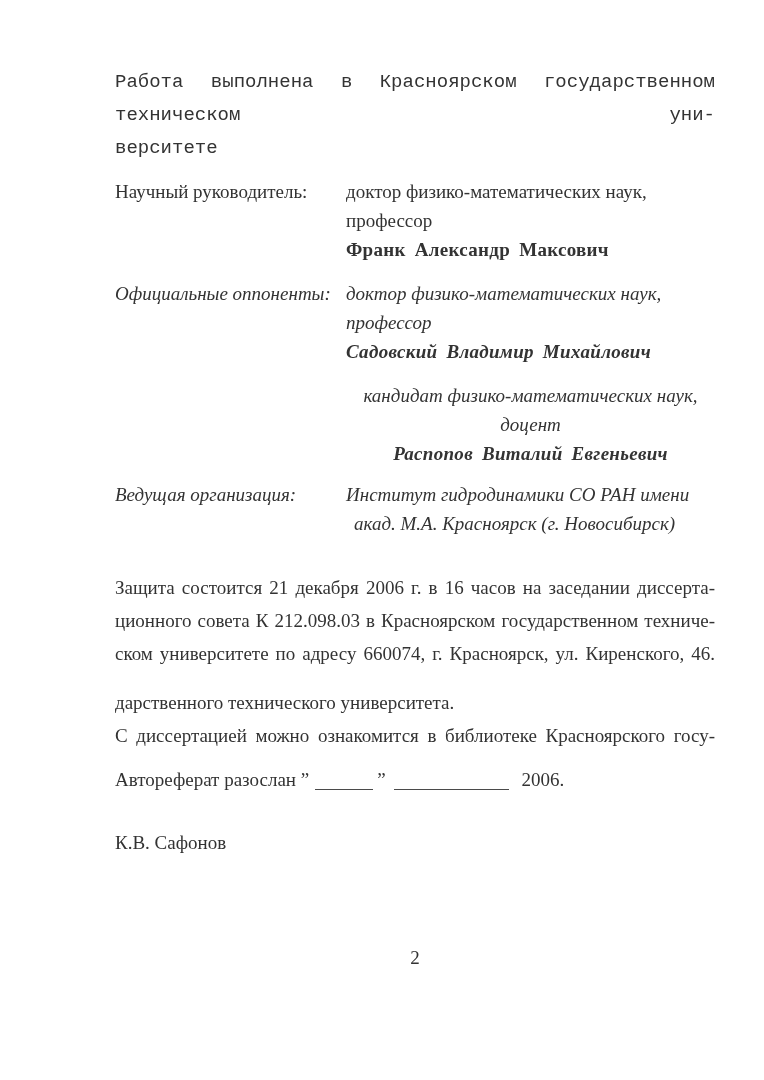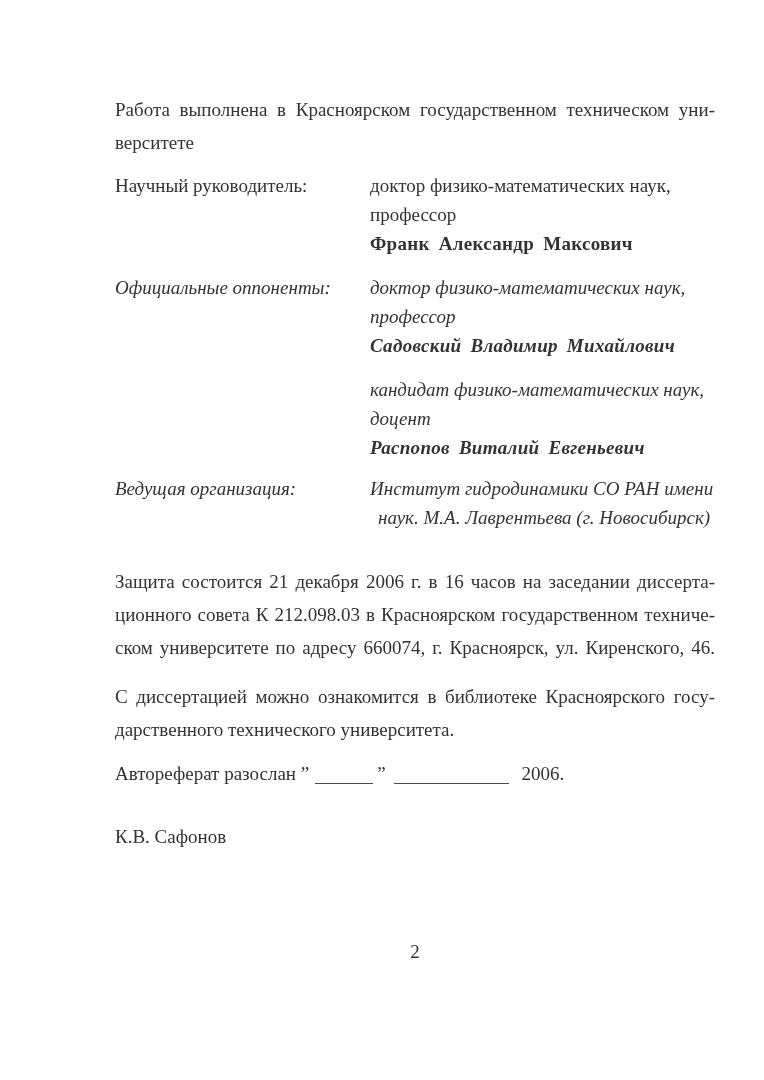--- a/index.html
+++ b/index.html
@@ -13,30 +13,30 @@
     font-size: 19px;
     overflow: hidden;
   }
   .content {
     margin-left: 115px;
     width: 600px;
   }
   .ln { line-height: 33px; }
   .just { text-align: justify; text-align-last: justify; }
 
-  .intro { margin-top: 93px; }
+  .intro { margin-top: 66px; font-family: Liberation Mono, monospace; }
 
   .cred-table { margin-top: 12px; }
-  .cred-row { display: flex; align-items: flex-start; gap: 24px; }
+  .cred-row { display: flex; align-items: flex-start; }
   .cred-row + .cred-row { margin-top: 15px; font-style: italic; }
   .cred-row.org-row { margin-top: 12px; }
   .cred-label { width: 231px; flex: none; line-height: 29px; }
   .cred-val { flex: 1; }
   .cred-val .ln { line-height: 29px; }
-  .entry + .entry { margin-top: 15px; }
+  .entry + .entry { margin-top: 15px; text-align: center; }
   .name { font-weight: bold; word-spacing: 4px; letter-spacing: 0.3px; }
   .org-line2 { padding-left: 8px; }
 
   .defense { margin-top: 33px; }
   .library { margin-top: 16px; }
 
   .autoref { margin-top: 11px; line-height: 33px; white-space: nowrap; font-family: Liberation Serif, serif; }
   .blank {
     display: inline-block;
     border-bottom: 1.4px solid #4a4a4a;
@@ -89,36 +89,36 @@
             <div class="ln name">Распопов Виталий Евгеньевич</div>
           </div>
         </div>
       </div>
 
       <div class="cred-row org-row">
         <div class="cred-label">Ведущая организация:</div>
         <div class="cred-val">
           <div class="entry">
             <div class="ln">Институт гидродинамики СО РАН имени</div>
-            <div class="ln org-line2">наук. М.А. Лаврентьева (г. Новосибирск)</div>
+            <div class="ln org-line2">акад. М.А. Красноярск (г. Новосибирск)</div>
           </div>
         </div>
       </div>
 
     </div>
 
     <div class="defense">
       <div class="ln just">Защита состоится 21 декабря 2006 г. в 16 часов на заседании диссерта-</div>
       <div class="ln just">ционного совета К 212.098.03 в Красноярском государственном техниче-</div>
       <div class="ln just">ском университете по адресу 660074, г. Красноярск, ул. Киренского, 46.</div>
     </div>
 
     <div class="library">
+      <div class="ln">дарственного технического университета.</div>
       <div class="ln just">С диссертацией можно ознакомится в библиотеке Красноярского госу-</div>
-      <div class="ln">дарственного технического университета.</div>
     </div>
 
     <div class="autoref">
       <span>Автореферат разослан</span>
       <span>”</span><span class="blank blank-day"></span><span>”</span><span class="blank blank-month"></span>
       <span>2006.</span>
     </div>
 
     <div class="secretary">
       <span>К.В. Сафонов</span>

